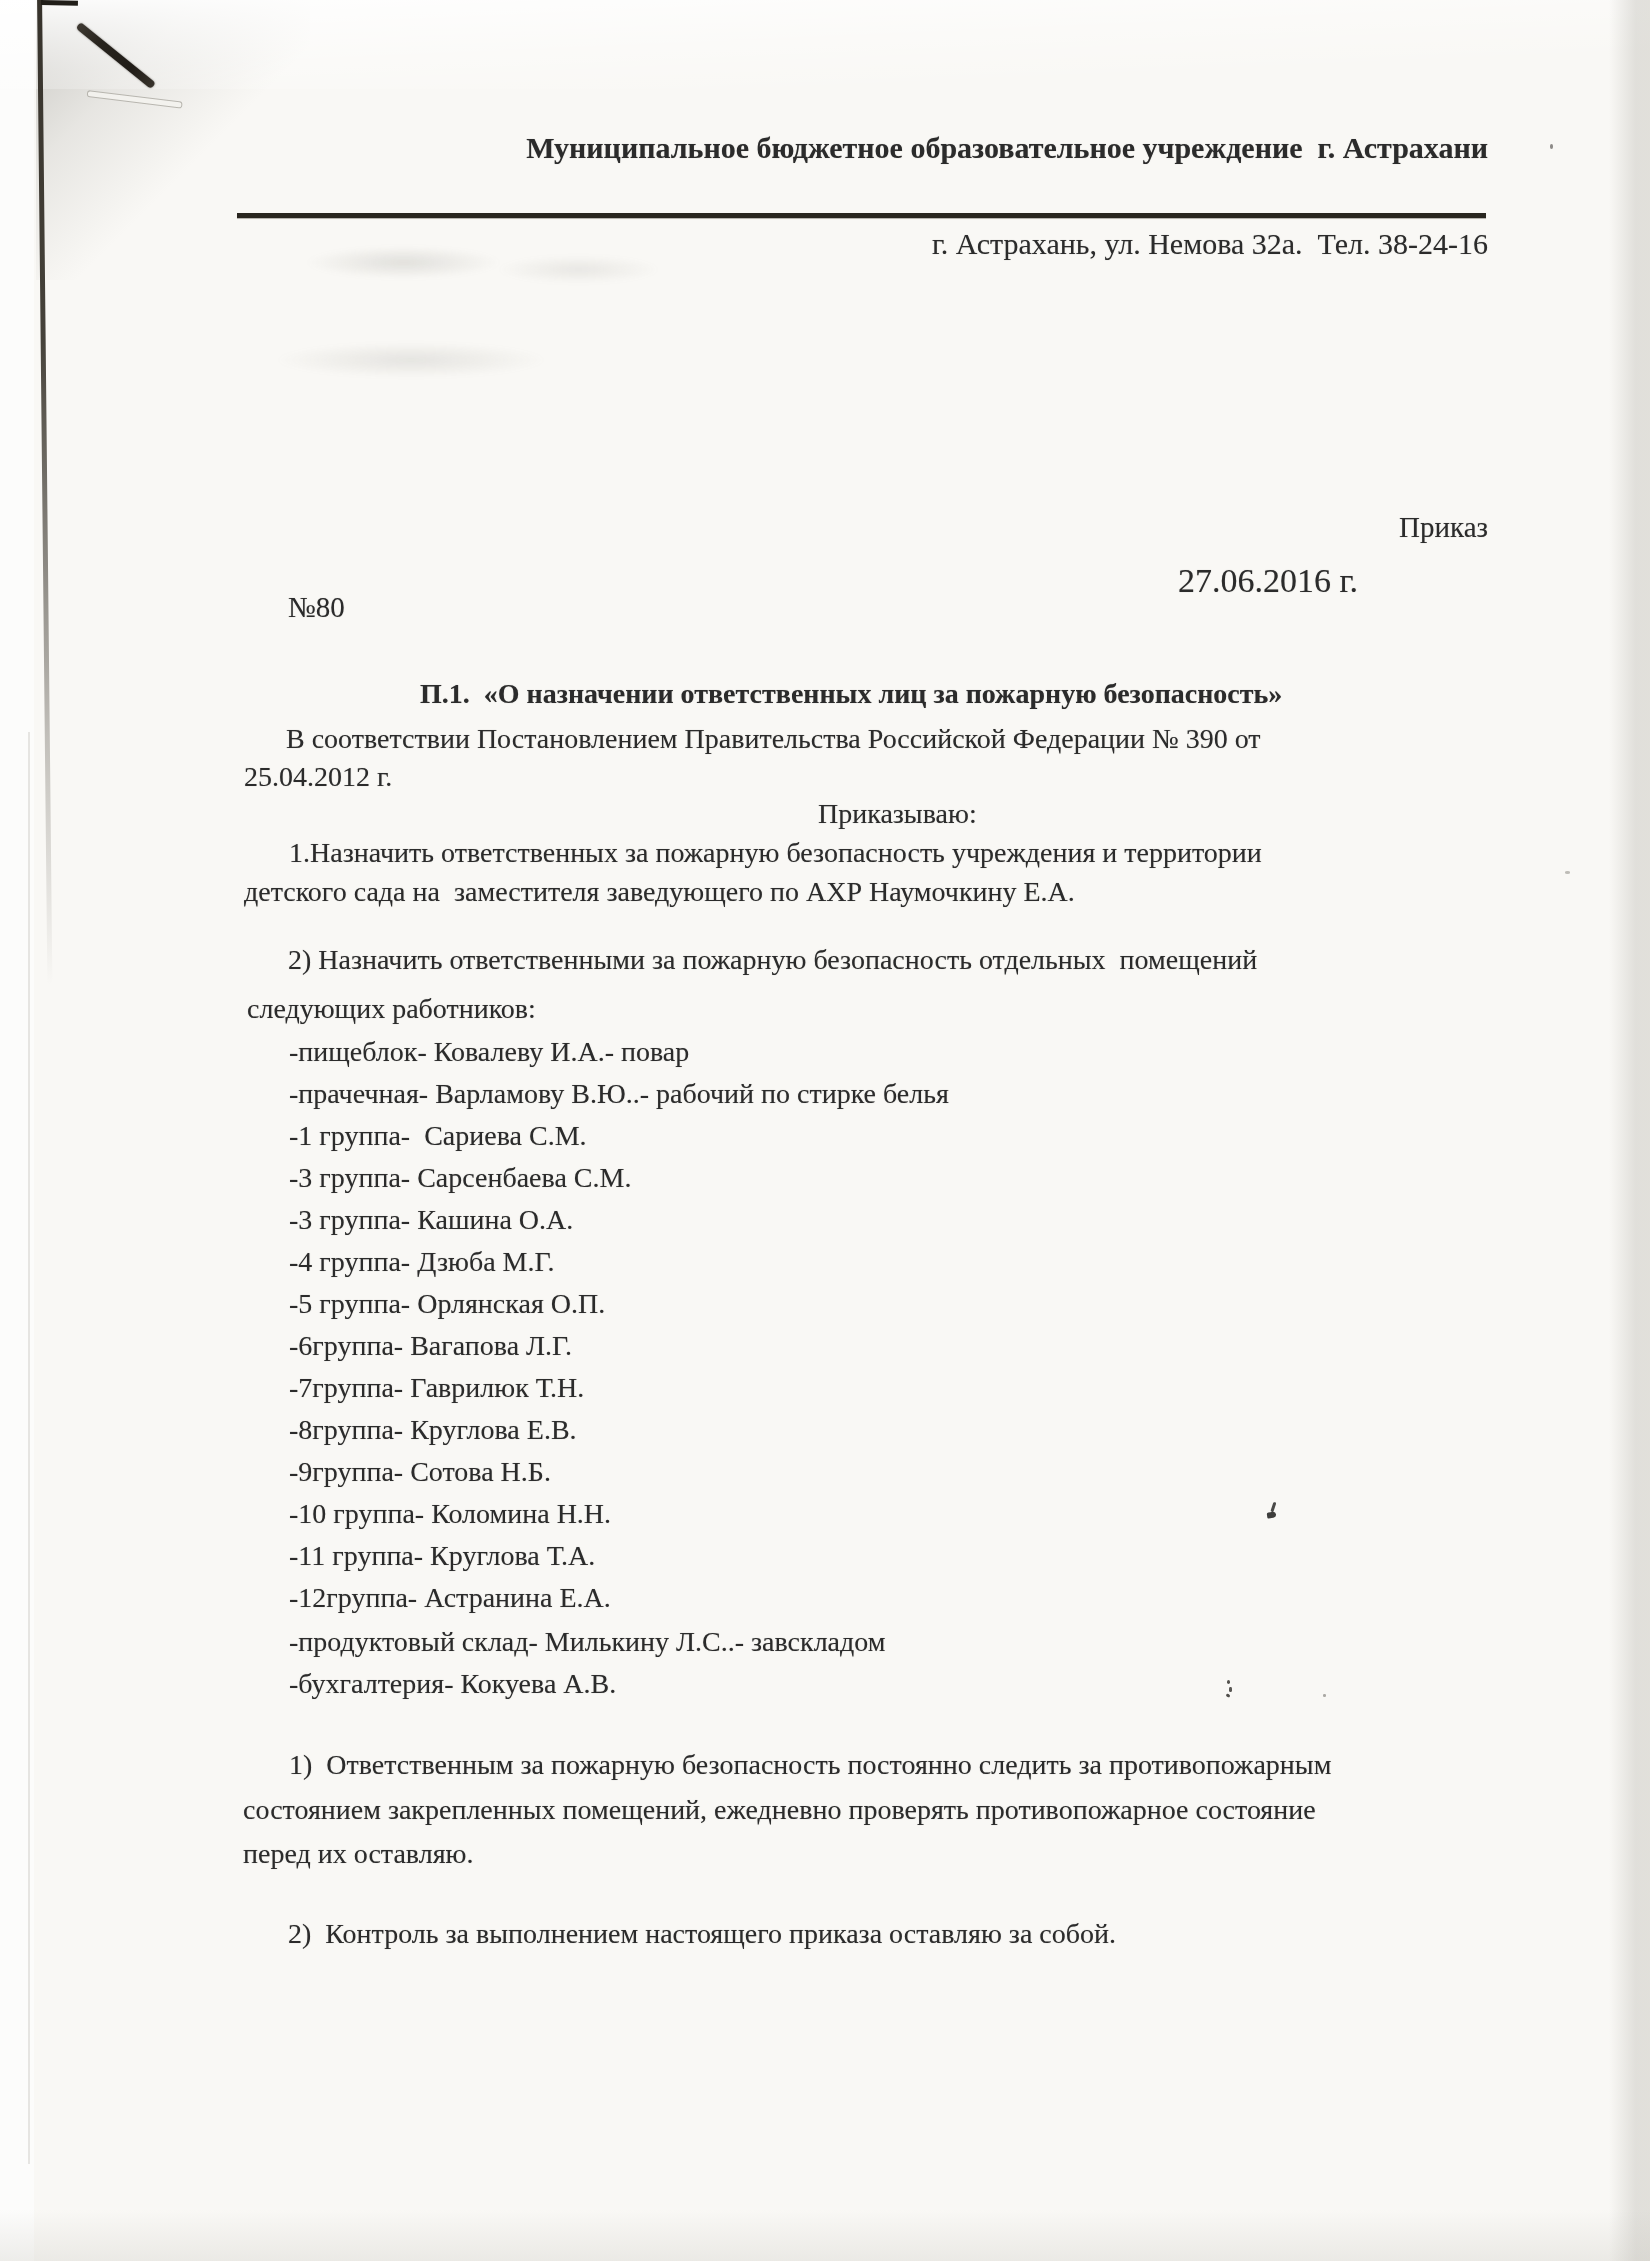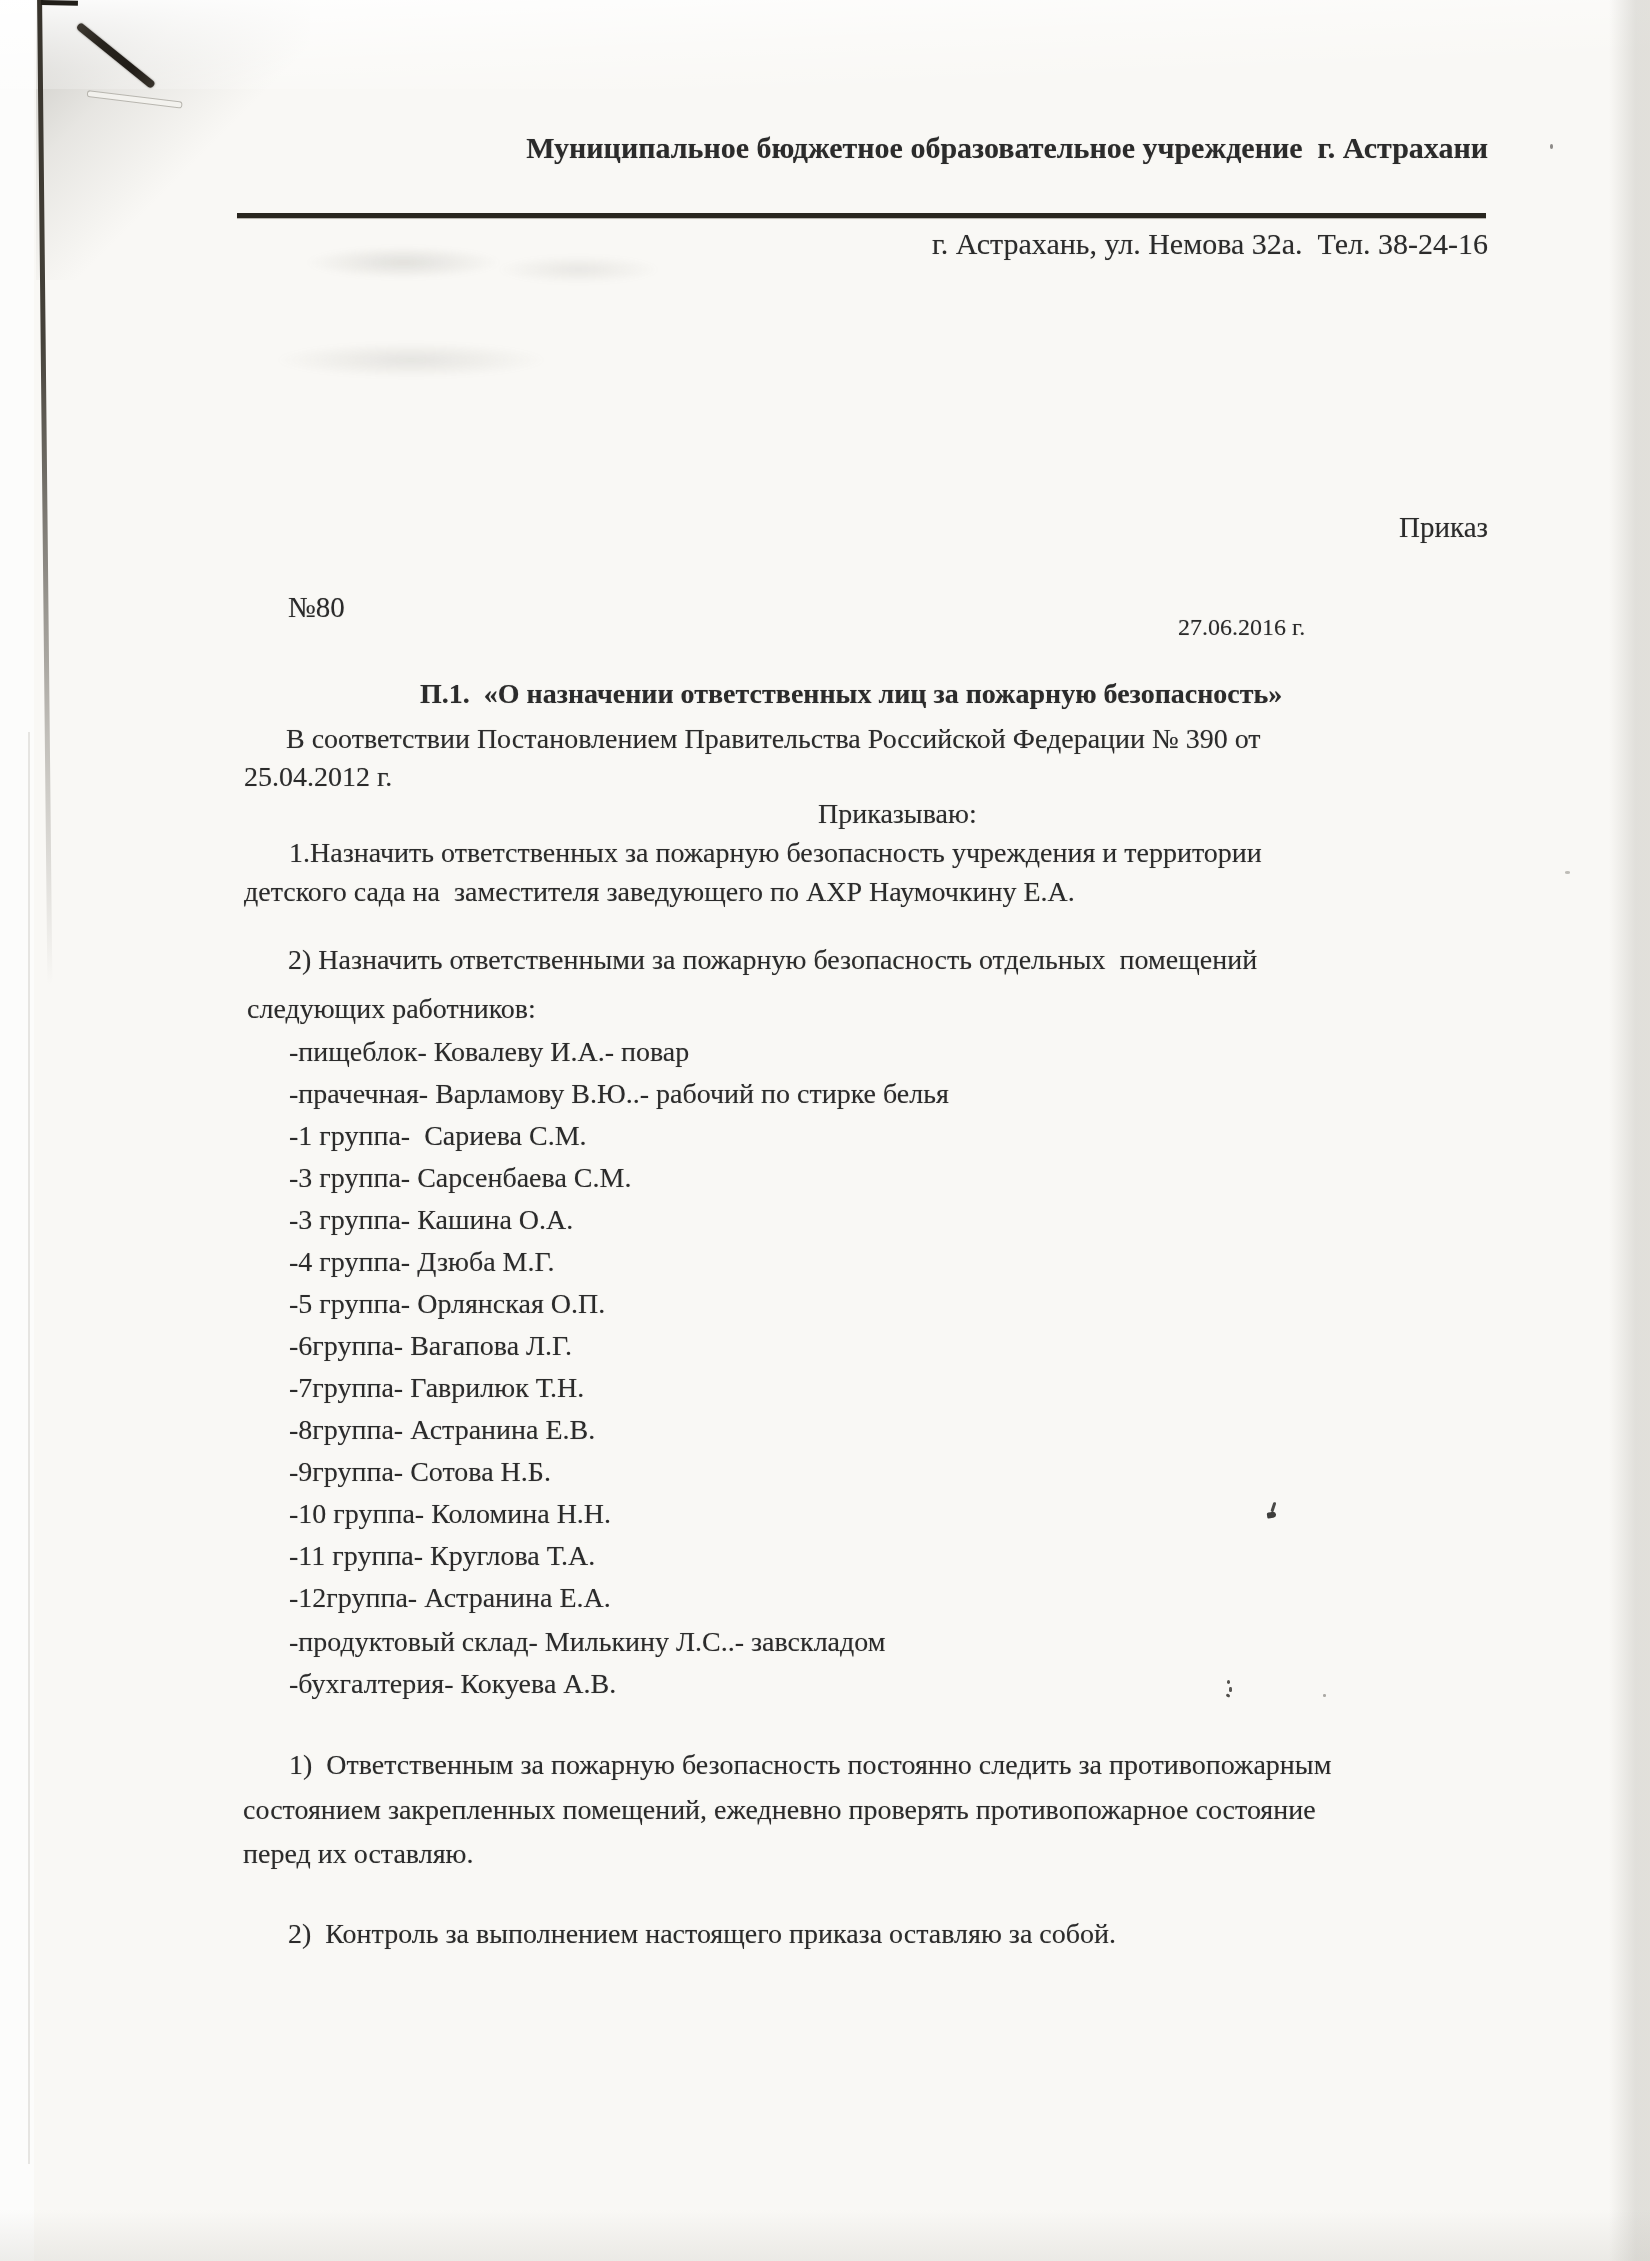--- a/index.html
+++ b/index.html
@@ -78,21 +78,21 @@
   <div class="speck dot1"></div>
   <div class="speck dot2"></div>
   <div class="speck dot3"></div>
 
   <div class="t c b hdr" style="top:131px">Муниципальное бюджетное образовательное учреждение  г. Астрахани</div>
   <div class="rule"></div>
   <div class="t c hdr" style="top:227px">г. Астрахань, ул. Немова 32а.  Тел. 38-24-16</div>
 
   <div class="t c" style="top:511px;font-size:29px">Приказ</div>
   <div class="t" style="left:288px;top:591px;font-size:29px">№80</div>
-  <div class="t" style="left:1178px;top:614px;font-size:24px">27.06.2016 г.</div>
+  <div class="t" style="left:1178px;top:561px;font-size:34px">27.06.2016 г.</div>
   <div class="t b" style="left:420px;top:678px">П.1.  «О назначении ответственных лиц за пожарную безопасность»</div>
 
   <div class="t" style="left:286px;top:723px">В соответствии Постановлением Правительства Российской Федерации № 390 от</div>
   <div class="t" style="left:244px;top:761px">25.04.2012 г.</div>
   <div class="t" style="left:818px;top:798px">Приказываю:</div>
 
   <div class="t" style="left:289px;top:837px">1.Назначить ответственных за пожарную безопасность учреждения и территории</div>
   <div class="t" style="left:244px;top:876px">детского сада на  заместителя заведующего по АХР Наумочкину Е.А.</div>
 
   <div class="t" style="left:288px;top:944px">2) Назначить ответственными за пожарную безопасность отдельных  помещений</div>
@@ -100,21 +100,21 @@
 
   <div class="t" style="left:289px;top:1036px">-пищеблок- Ковалеву И.А.- повар</div>
   <div class="t" style="left:289px;top:1078px">-прачечная- Варламову В.Ю..- рабочий по стирке белья</div>
   <div class="t" style="left:289px;top:1120px">-1 группа-  Сариева С.М.</div>
   <div class="t" style="left:289px;top:1162px">-3 группа- Сарсенбаева С.М.</div>
   <div class="t" style="left:289px;top:1204px">-3 группа- Кашина О.А.</div>
   <div class="t" style="left:289px;top:1246px">-4 группа- Дзюба М.Г.</div>
   <div class="t" style="left:289px;top:1288px">-5 группа- Орлянская О.П.</div>
   <div class="t" style="left:289px;top:1330px">-6группа- Вагапова Л.Г.</div>
   <div class="t" style="left:289px;top:1372px">-7группа- Гаврилюк Т.Н.</div>
-  <div class="t" style="left:289px;top:1414px">-8группа- Астранина Е.В.</div>
+  <div class="t" style="left:289px;top:1414px">-8группа- Круглова Е.В.</div>
   <div class="t" style="left:289px;top:1456px">-9группа- Сотова Н.Б.</div>
   <div class="t" style="left:289px;top:1498px">-10 группа- Коломина Н.Н.</div>
   <div class="t" style="left:289px;top:1540px">-11 группа- Круглова Т.А.</div>
   <div class="t" style="left:289px;top:1582px">-12группа- Астранина Е.А.</div>
   <div class="t" style="left:289px;top:1626px">-продуктовый склад- Милькину Л.С..- завскладом</div>
   <div class="t" style="left:289px;top:1668px">-бухгалтерия- Кокуева А.В.</div>
 
   <div class="t" style="left:289px;top:1749px">1)  Ответственным за пожарную безопасность постоянно следить за противопожарным</div>
   <div class="t" style="left:243px;top:1794px">состоянием закрепленных помещений, ежедневно проверять противопожарное состояние</div>
   <div class="t" style="left:243px;top:1838px">перед их оставляю.</div>

